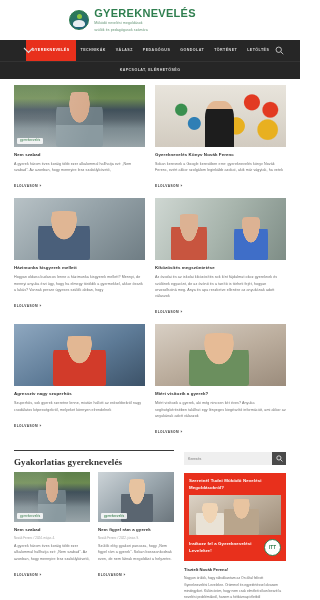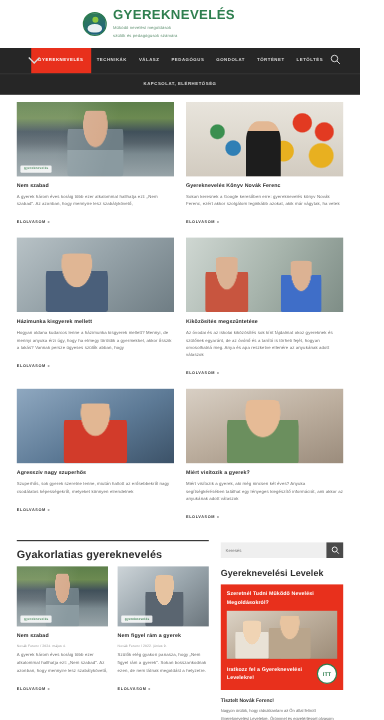--- a/index.html
+++ b/index.html
@@ -319,20 +319,21 @@
   .section-head {
     border-top: 1.4px solid #3a3a3a;
     padding-top: 6px;
     margin-bottom: 5px;
   }
   .section-title {
     font-size: 9px;
     font-weight: bold;
     color: #2e2e2e;
     letter-spacing: .1px;
+    font-family: Liberation Serif, serif;
   }
   .lower-grid {
     display: grid;
     grid-template-columns: 1fr 1fr;
     column-gap: 8px;
   }
   .lower-grid .post-thumb { height: 50px; }
 
   
   .sidebar { padding-top: 2px; }
@@ -515,21 +516,20 @@
     <div class="search-row">
       <input class="search-input" type="text" placeholder="Keresés" style="">
       <button class="search-btn">
         <svg width="7" height="7" viewBox="0 0 12 12">
             <circle cx="5" cy="5" r="3.6" stroke="#fff" stroke-width="1.3" fill="none"></circle>
             <line x1="7.8" y1="7.8" x2="11" y2="11" stroke="#fff" stroke-width="1.3"></line>
           </svg>
       </button>
     </div>
 
-    <h3 class="sidebar-title">Gyereknevelési Levelek</h3>
 
     <div class="promo">
       <div class="promo-head">Szeretnél Tudni Működő Nevelési Megoldásokról?</div>
       <div class="promo-img"></div>
       <div class="promo-foot">
         <div class="promo-cta">Iratkozz fel a Gyereknevelési Levelekre!</div>
         <div class="promo-btn">ITT</div>
       </div>
     </div>
 

